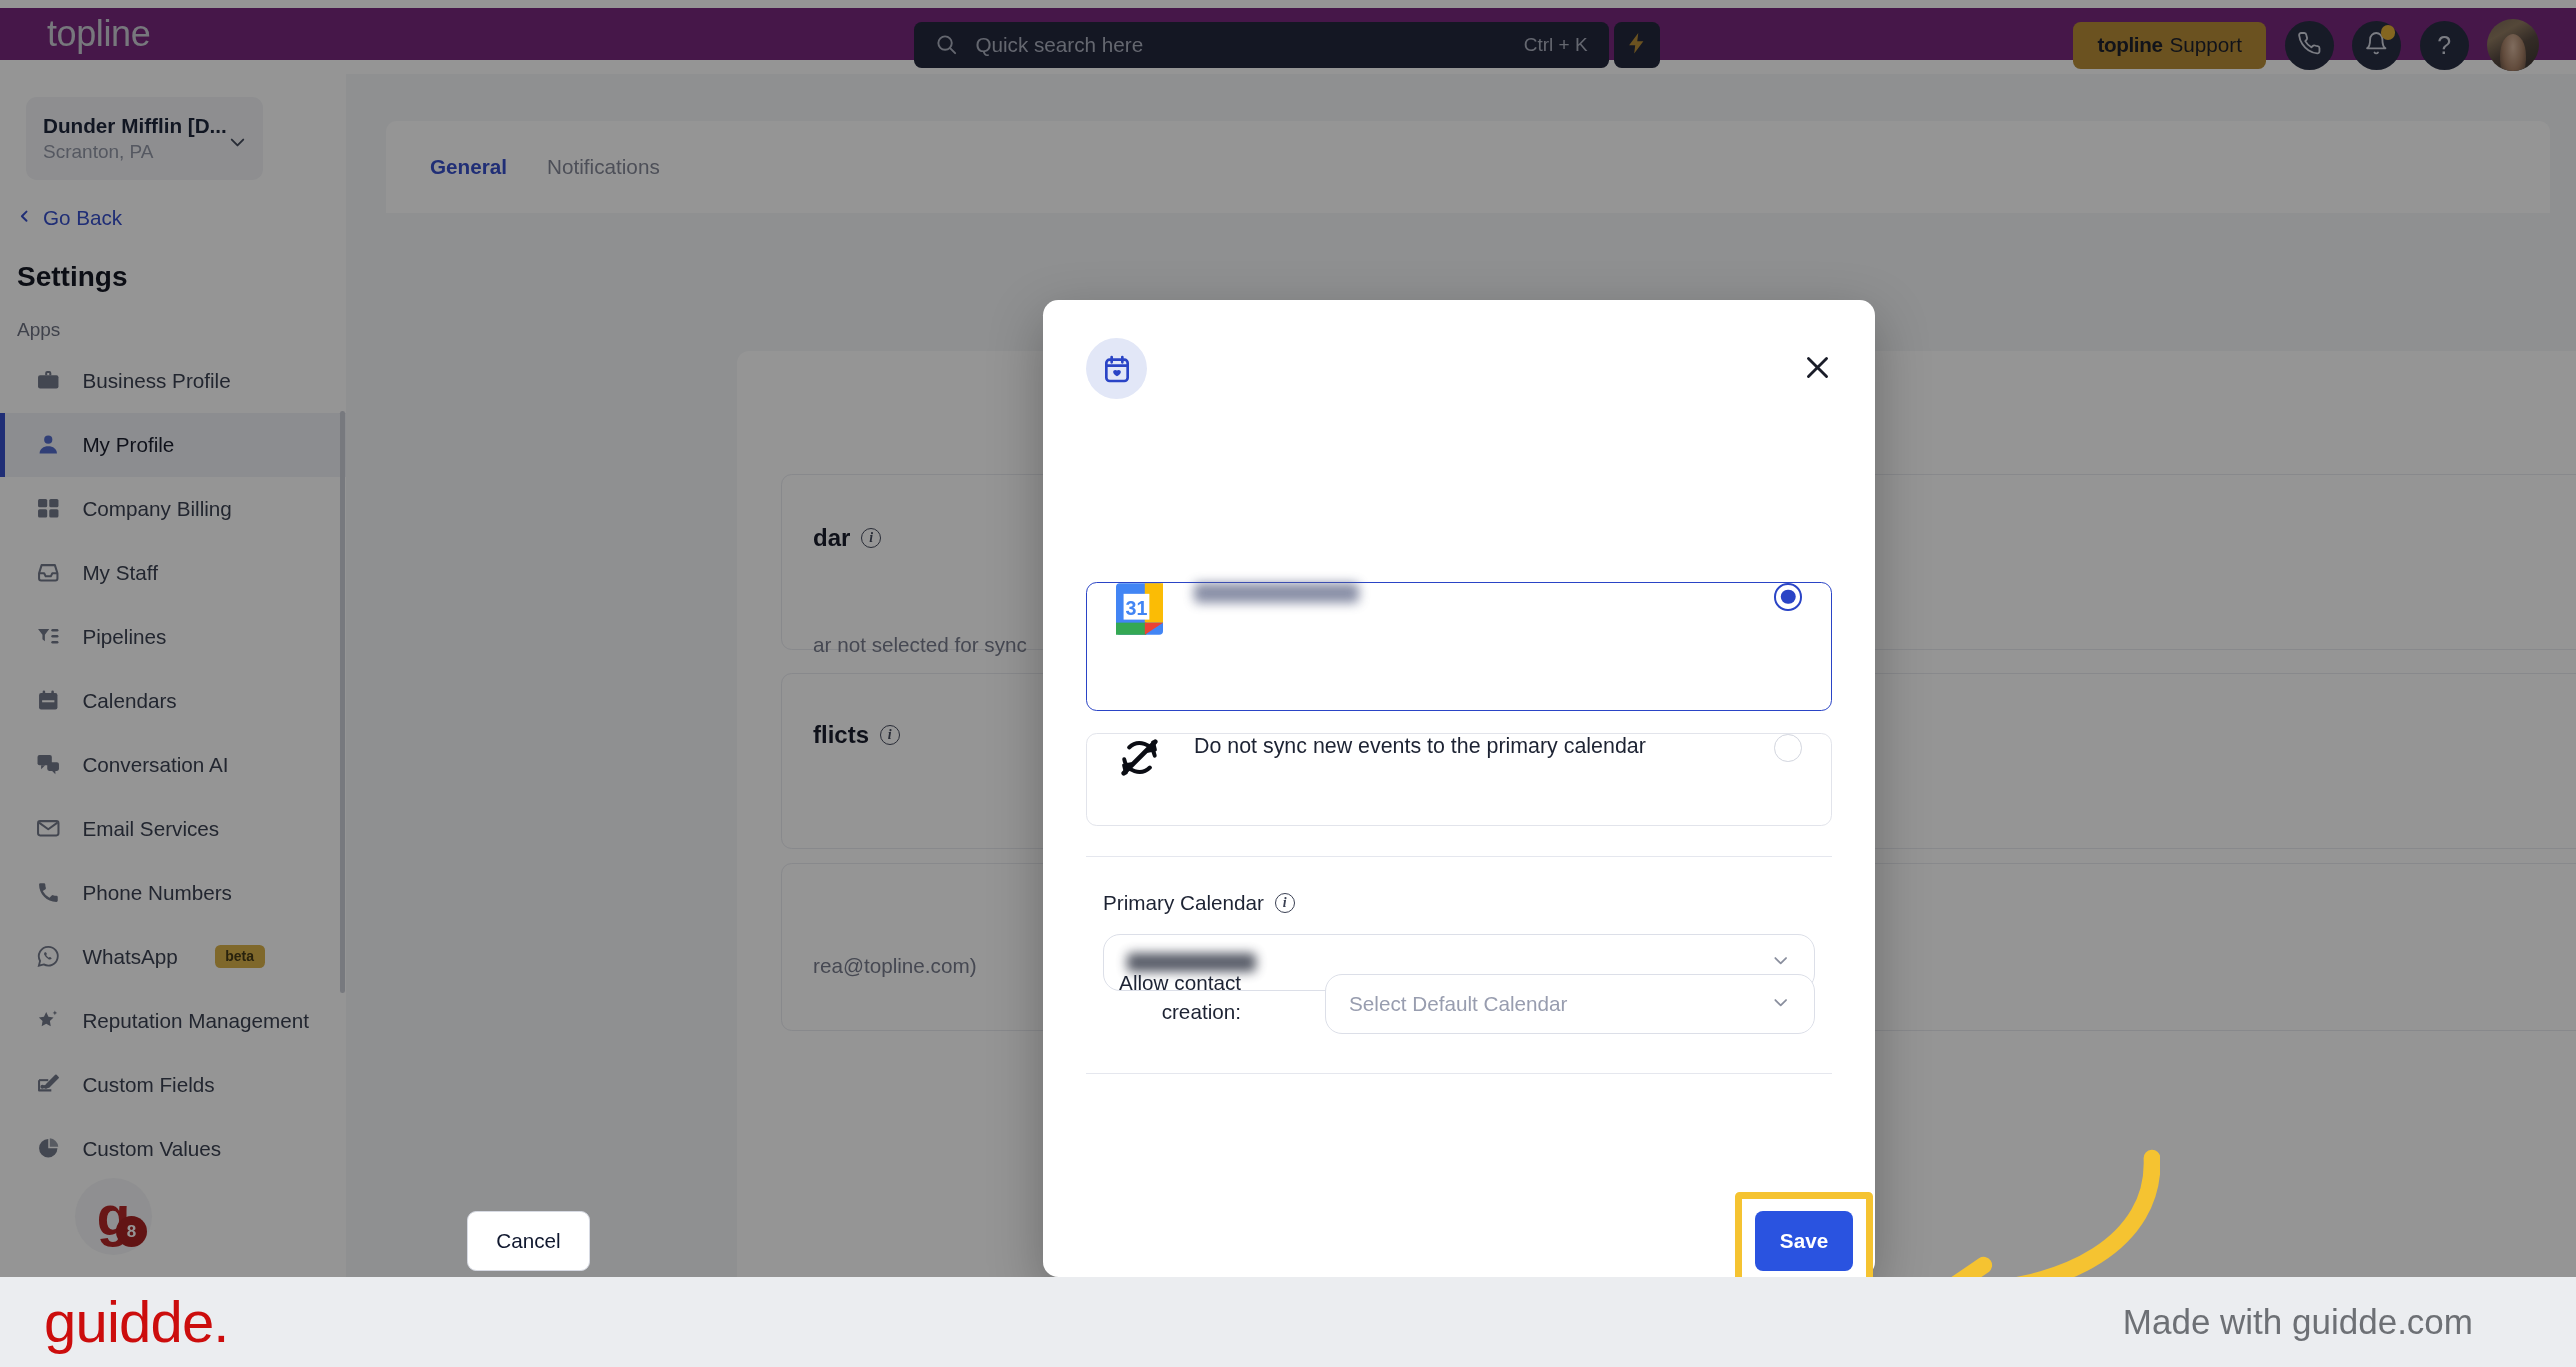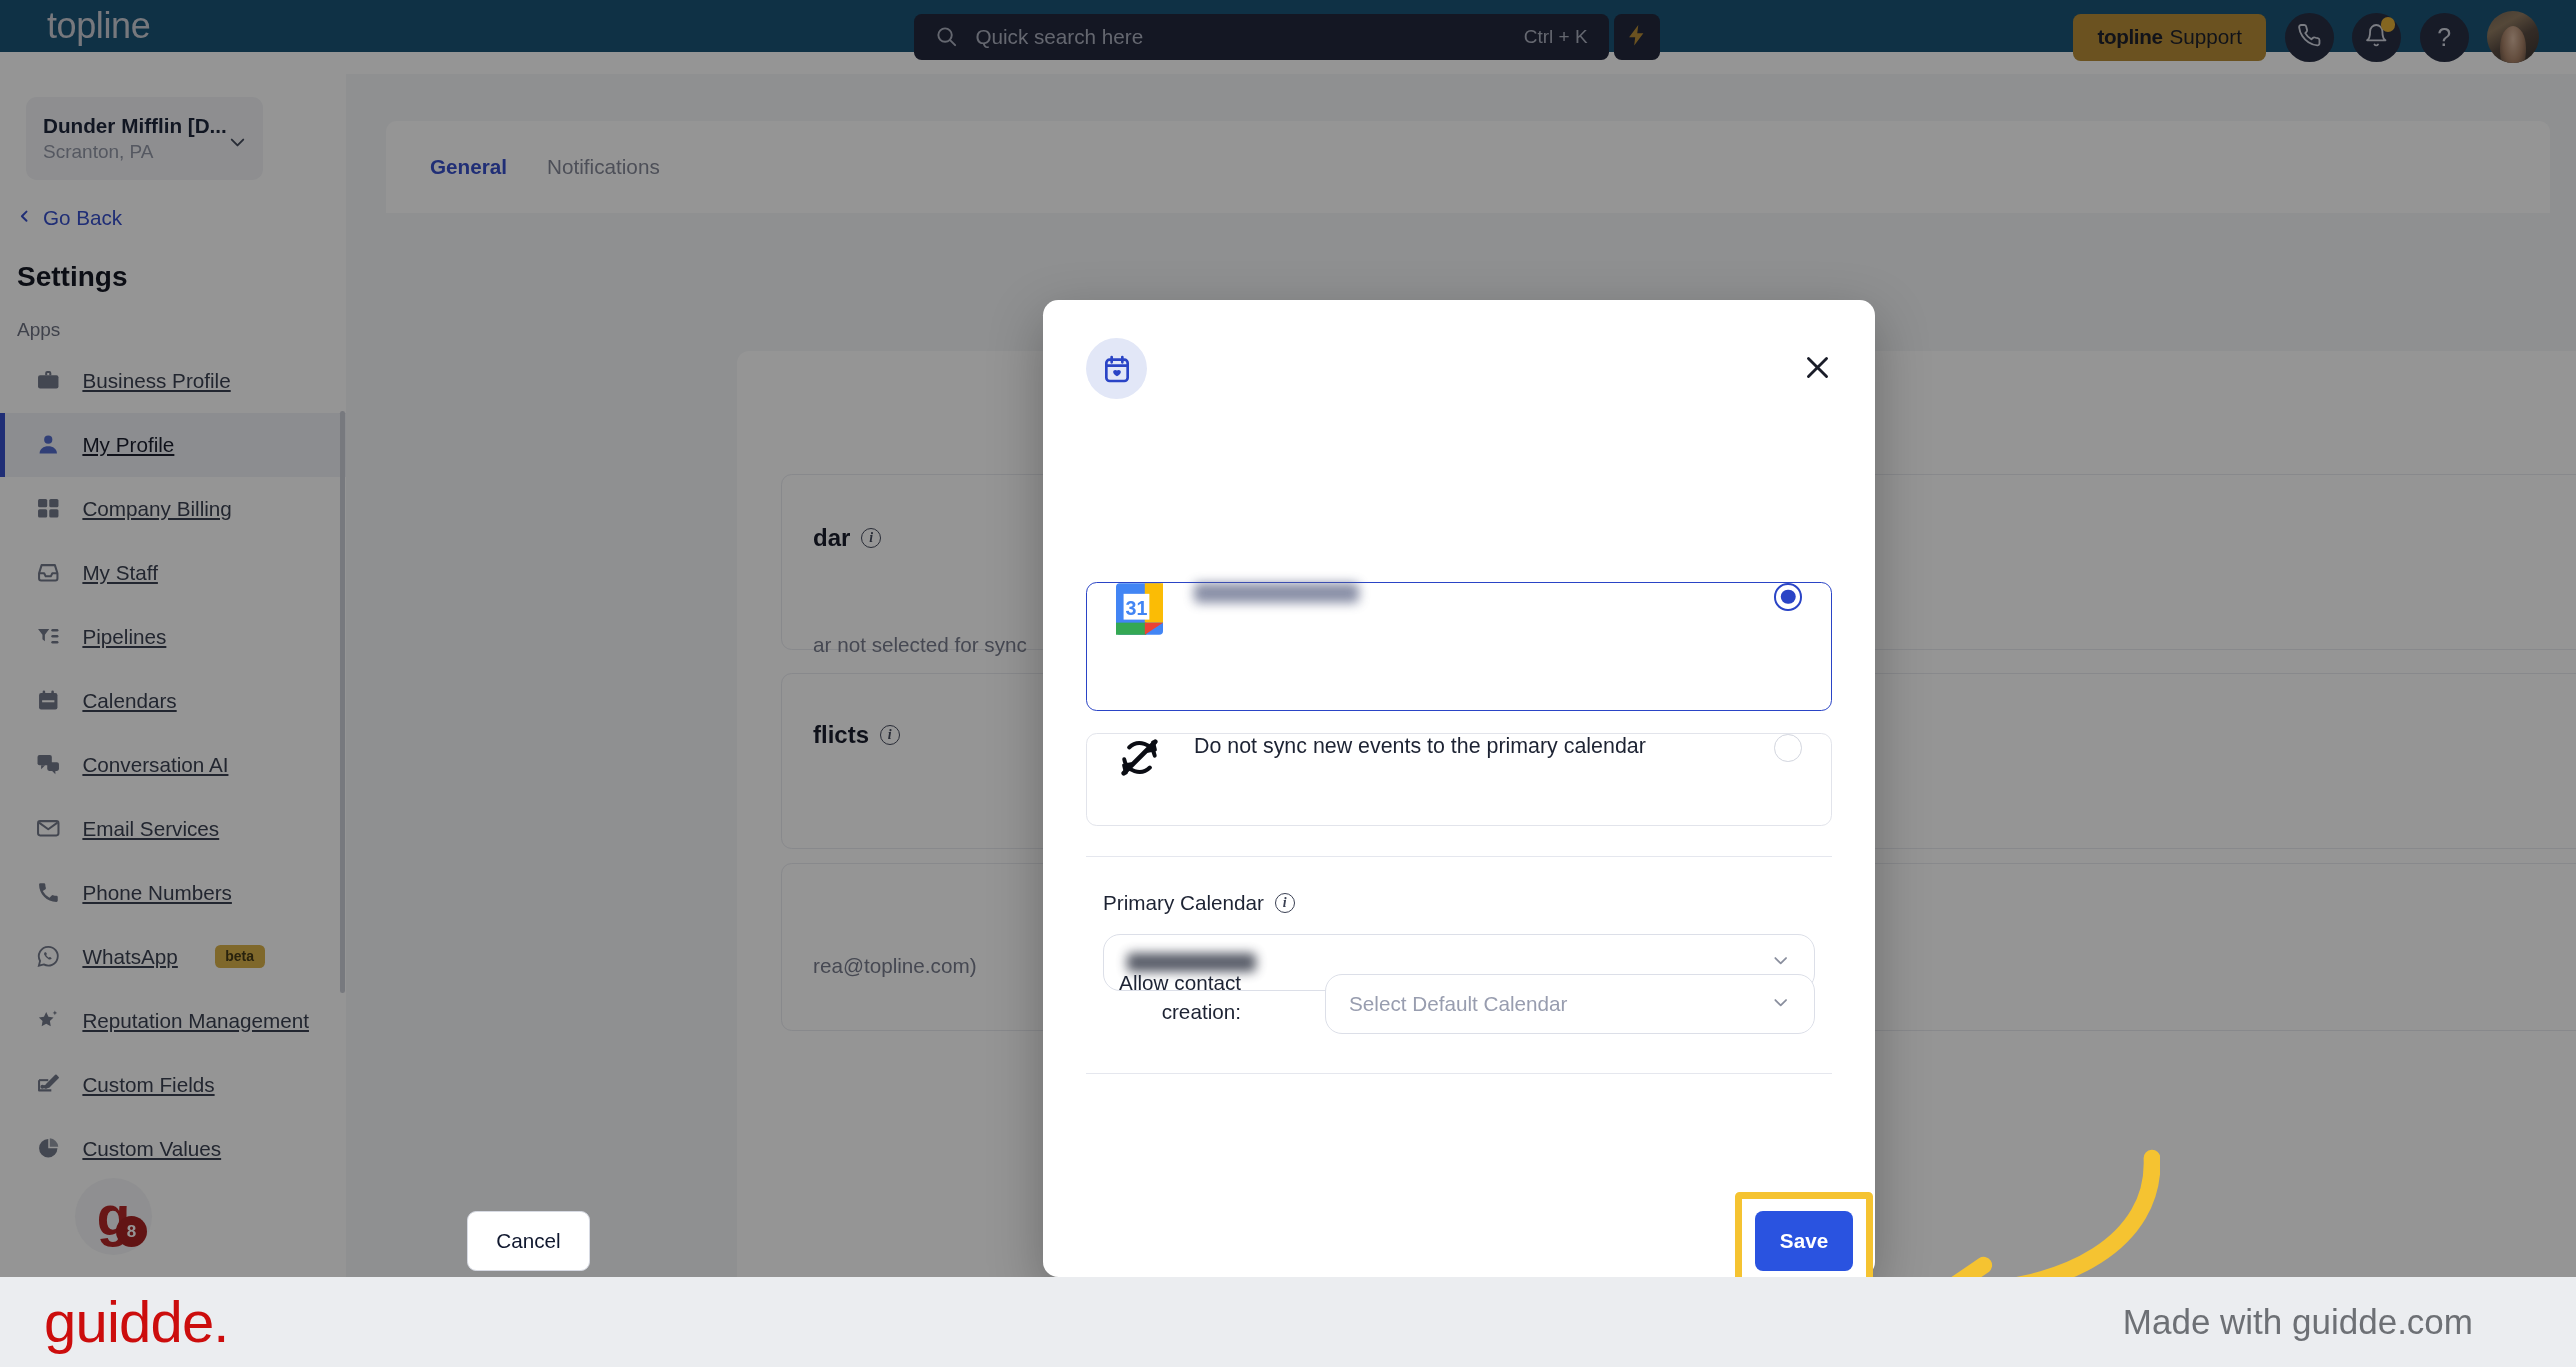--- a/index.html
+++ b/index.html
@@ -12,23 +12,23 @@
 
   #app {
     position: relative;
     width: 2576px;
     height: 1368px;
     background: #ffffff;
   }
 
   
   .topbar {
-    position: absolute; left: 0; top: 0;
+    position: absolute; left: 0; top: 8px;
     width: 2576px; height: 52px;
-    background: #0c4a6e;
+    background: #701a75;
     display: flex; align-items: center;
   }
   .brand-logo {
     margin-left: 47px;
     font-size: 36px;
     letter-spacing: -0.4px;
     color: #c9cbd3;
     font-weight: 400;
   }
   .search-wrap {
@@ -134,21 +134,21 @@
   }
   .nav-list { position: relative; }
   .nav-item {
     height: 64px;
     display: flex; align-items: center;
     padding-left: 35px;
     gap: 21.4px;
     position: relative;
   }
   .nav-item .nav-label {
-    font-size: 20.7px; color: #2f3647; white-space: nowrap; text-decoration: underline;
+    font-size: 20.7px; color: #2f3647; white-space: nowrap;
   }
   .nav-item.active { background: #eef0f6; }
   .nav-item.active::before {
     content:""; position:absolute; left:0; top:0;
     width:5.4px; height:100%; background:#2a44c6;
   }
   .nav-item.active .nav-label { color: #0b1020; font-weight: 400; }
   .nav-ico { width: 26px; height: 26px; flex: 0 0 26px; display:flex; align-items:center; justify-content:center; }
   .beta-badge {
     margin-left: 15.3px;

